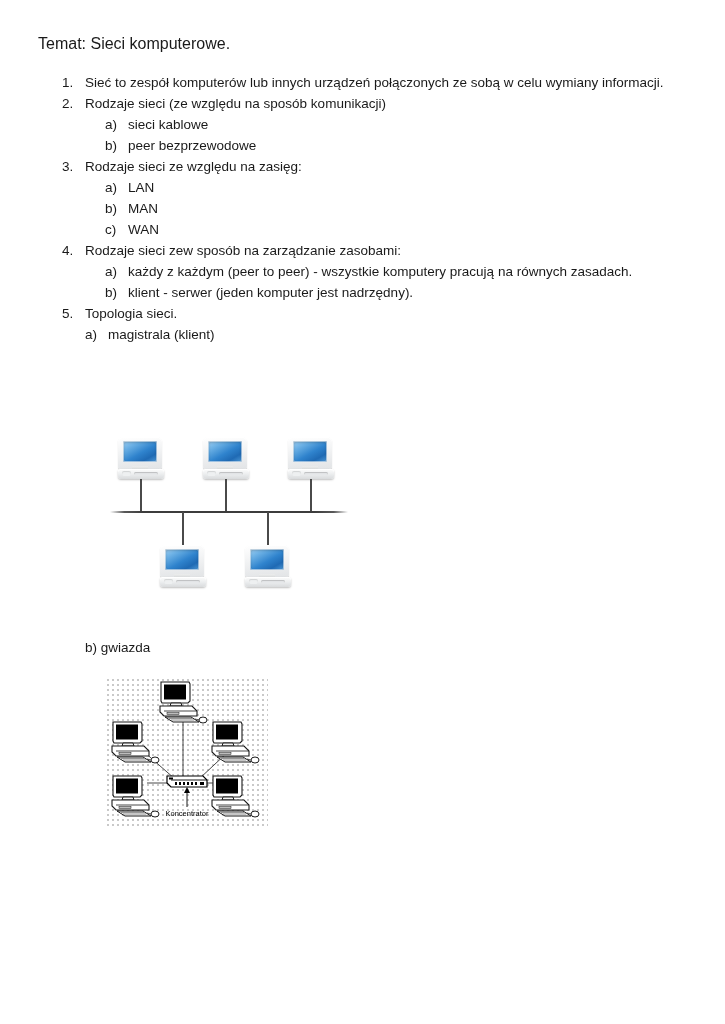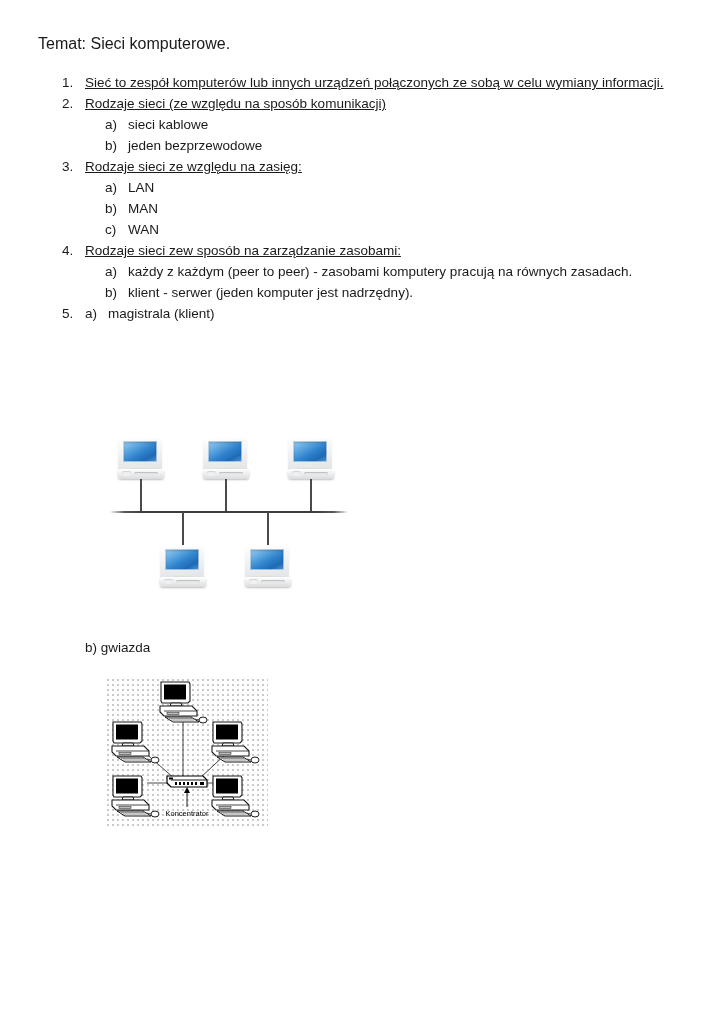--- a/index.html
+++ b/index.html
@@ -45,21 +45,20 @@
   .num-item > .marker {
     position: absolute;
     left: 62px;
     top: 0;
     width: 20px;
     text-align: left;
   }
   .num-item > .text {
     display: block;
     padding-right: 40px;
-    text-decoration: underline;
   }
   .sub-item {
     position: relative;
     padding: 0 40px 0 128px;
     font-size: 13.5px;
     line-height: 21px;
   }
   .sub-item > .marker {
     position: absolute;
     left: 105px;
@@ -212,21 +211,21 @@
     <div class="num-item">
       <span class="marker">2.</span>
       <span class="text">Rodzaje sieci (ze względu na sposób komunikacji)</span>
     </div>
     <div class="sub-item">
       <span class="marker">a)</span>
       <span>sieci kablowe</span>
     </div>
     <div class="sub-item">
       <span class="marker">b)</span>
-      <span>jeden bezprzewodowe</span>
+      <span>peer bezprzewodowe</span>
     </div>
 
     <div class="num-item">
       <span class="marker">3.</span>
       <span class="text">Rodzaje sieci ze względu na zasięg:</span>
     </div>
     <div class="sub-item">
       <span class="marker">a)</span>
       <span>LAN</span>
     </div>
@@ -238,29 +237,30 @@
       <span class="marker">c)</span>
       <span>WAN</span>
     </div>
 
     <div class="num-item">
       <span class="marker">4.</span>
       <span class="text">Rodzaje sieci zew sposób na zarządzanie zasobami:</span>
     </div>
     <div class="sub-item">
       <span class="marker">a)</span>
-      <span>każdy z każdym (peer to peer) - zasobami komputery pracują na równych zasadach.</span>
+      <span>każdy z każdym (peer to peer) - wszystkie komputery pracują na równych zasadach.</span>
     </div>
     <div class="sub-item">
       <span class="marker">b)</span>
       <span>klient - serwer (jeden komputer jest nadrzędny).</span>
     </div>
 
     <div class="num-item">
       <span class="marker">5.</span>
+      <span class="text">Topologia sieci.</span>
     </div>
     <div class="sub-item shallow">
       <span class="marker">a)</span>
       <span>magistrala (klient)</span>
     </div>
 
   </div>
 
   <div class="fig-bus">
 

